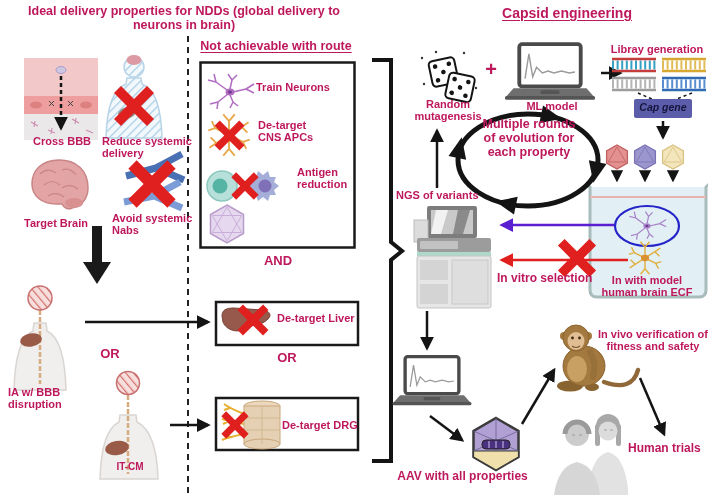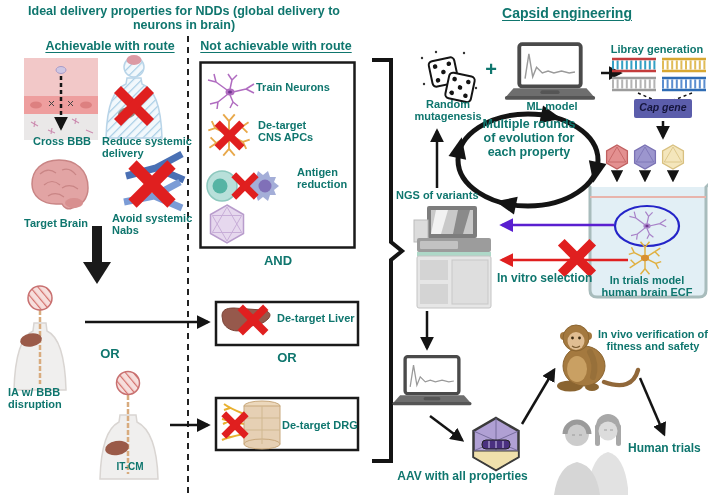--- a/index.html
+++ b/index.html
@@ -1,20 +1,20 @@
 <!DOCTYPE html>
 <html><head>
 <meta charset="utf-8">
 <style>
   *{margin:0;padding:0;box-sizing:border-box}
   html,body{background:#fff}
   #canvas{position:relative;width:708px;height:495px;background:#fff;
           font-family:"Liberation Sans",sans-serif;overflow:hidden}
   svg.art{position:absolute;left:0;top:0}
-  .lbl{position:absolute;font-weight:bold;color:#0f766e;white-space:pre-line;
+  .lbl{position:absolute;font-weight:bold;color:#be185d;white-space:pre-line;
        line-height:1.13;font-size:11px;text-align:center}
   .lft{text-align:left}
   .u{text-decoration:underline;text-underline-offset:2px}
   .cap{font-style:italic;color:#15153c}
 </style>
 </head>
 <body>
 
 <div id="canvas">
 
@@ -360,21 +360,20 @@
     <circle cx="25" cy="26" r="12" fill="#cccccc"></circle>
     <path d="M13,26 a12,12 0 0 1 24,0" fill="none" stroke="#9a9a9a" stroke-width="5"></path>
     <line x1="20" y1="27" x2="23" y2="27" stroke="#a2a2a2" stroke-width="1.2"></line>
         <line x1="27" y1="27" x2="30" y2="27" stroke="#a2a2a2" stroke-width="1.2"></line>
     <path d="M2,87 Q6,58 25,54 Q44,58 48,87 Z" fill="#d6d6d6"></path>
   </g>
 </svg>
 
 <div class="lbl" style="left:2px;top:4px;width:364px;font-size:12.5px">Ideal delivery properties for NDDs (global delivery to
 neurons in brain)</div>
-<div class="lbl u" style="left:30px;top:39px;width:160px;font-size:12.5px">Achievable with route</div>
 <div class="lbl u" style="left:192px;top:39px;width:168px;font-size:12.5px">Not achievable with route</div>
 
 <div class="lbl" style="left:18px;top:135px;width:88px">Cross BBB</div>
 <div class="lbl lft" style="left:102px;top:135px;width:95px">Reduce systemic
 delivery</div>
 <div class="lbl" style="left:14px;top:217px;width:84px">Target Brain</div>
 <div class="lbl lft" style="left:112px;top:212px;width:90px">Avoid systemic
 Nabs</div>
 <div class="lbl lft" style="left:8px;top:386px;width:82px">IA w/ BBB
 disruption</div>
@@ -396,20 +395,20 @@
 mutagenesis</div>
 <div class="lbl" style="left:480px;top:58px;width:22px;font-size:20px">+</div>
 <div class="lbl" style="left:510px;top:100px;width:84px">ML model</div>
 <div class="lbl" style="left:606px;top:43px;width:102px">Libray generation</div>
 <div class="lbl cap" style="left:634px;top:102px;width:58px;font-size:10.5px">Cap gene</div>
 <div class="lbl" style="left:464px;top:117px;width:130px;font-size:12.5px">Multiple rounds
 of evolution for
 each property</div>
 <div class="lbl lft" style="left:396px;top:189px;width:95px">NGS of variants</div>
 <div class="lbl lft" style="left:497px;top:272px;width:110px;font-size:12px">In vitro selection</div>
-<div class="lbl" style="left:588px;top:274px;width:118px">In trials model
+<div class="lbl" style="left:588px;top:274px;width:118px">In with model
 human brain ECF</div>
 <div class="lbl" style="left:385px;top:470px;width:155px;font-size:12px">AAV with all properties</div>
 <div class="lbl" style="left:594px;top:328px;width:118px">In vivo verification of
 fitness and safety</div>
 <div class="lbl lft" style="left:628px;top:442px;width:85px;font-size:12px">Human trials</div>
 
 </div>
 
 </body></html>

